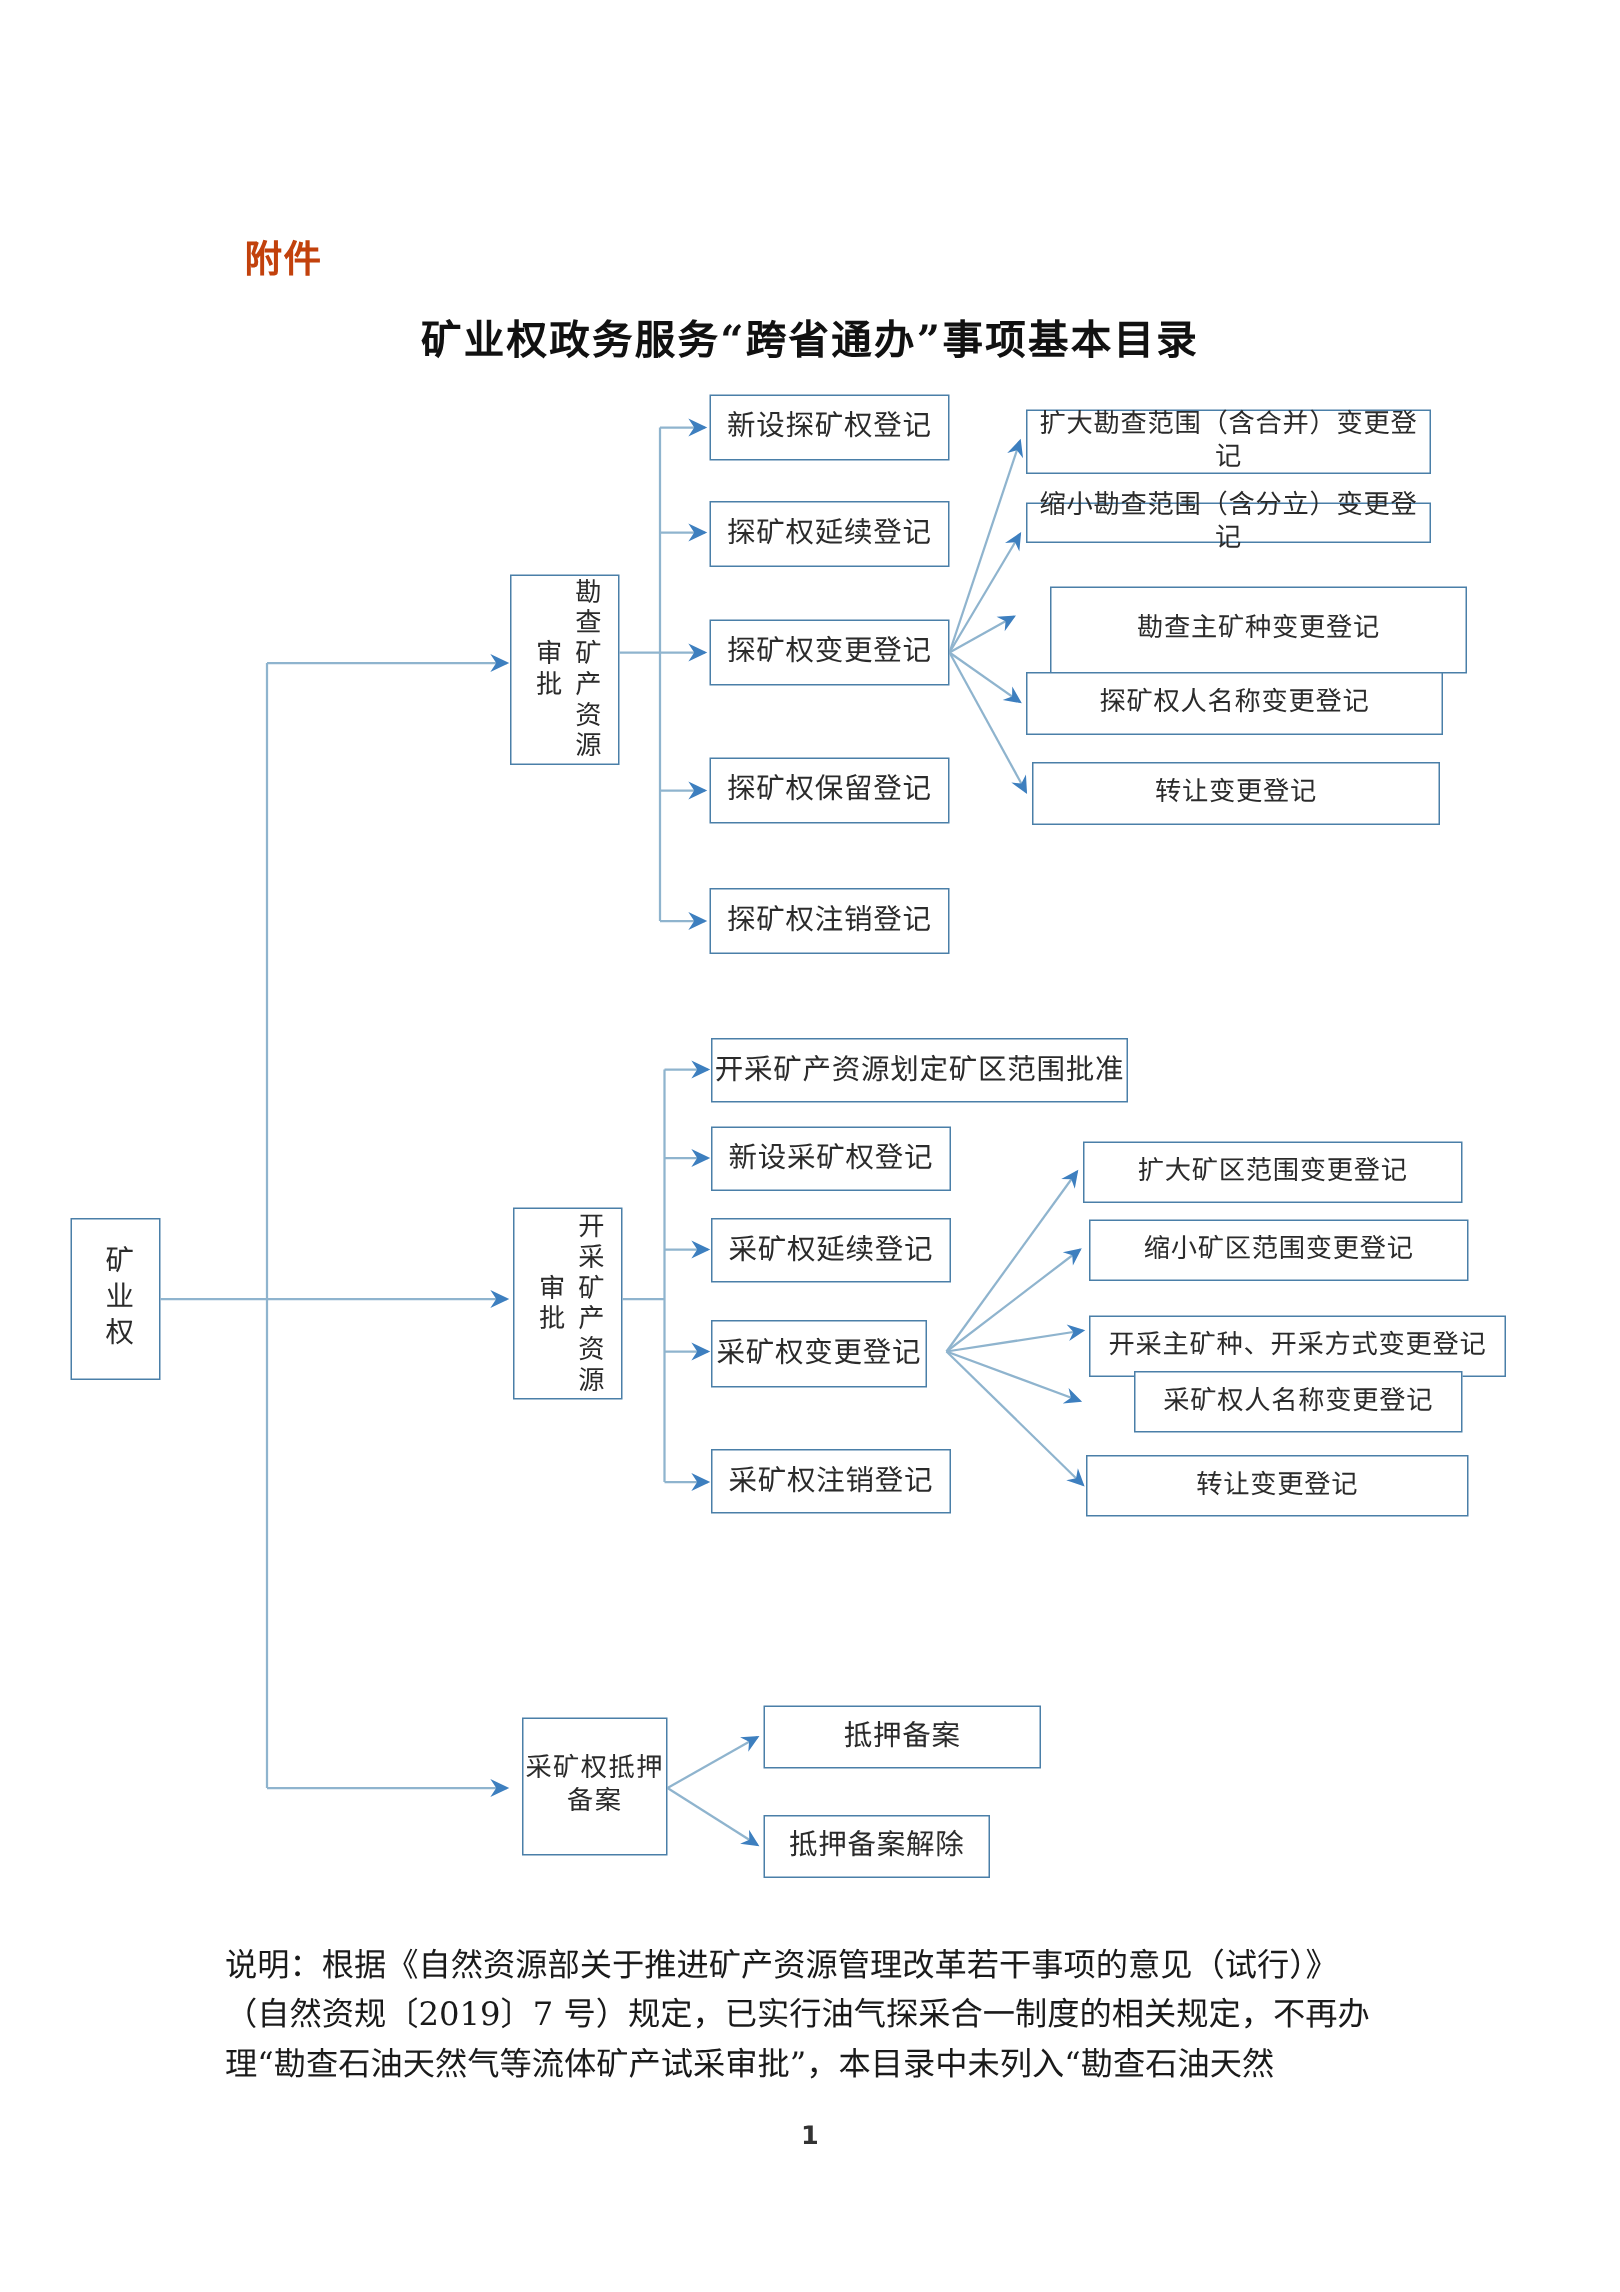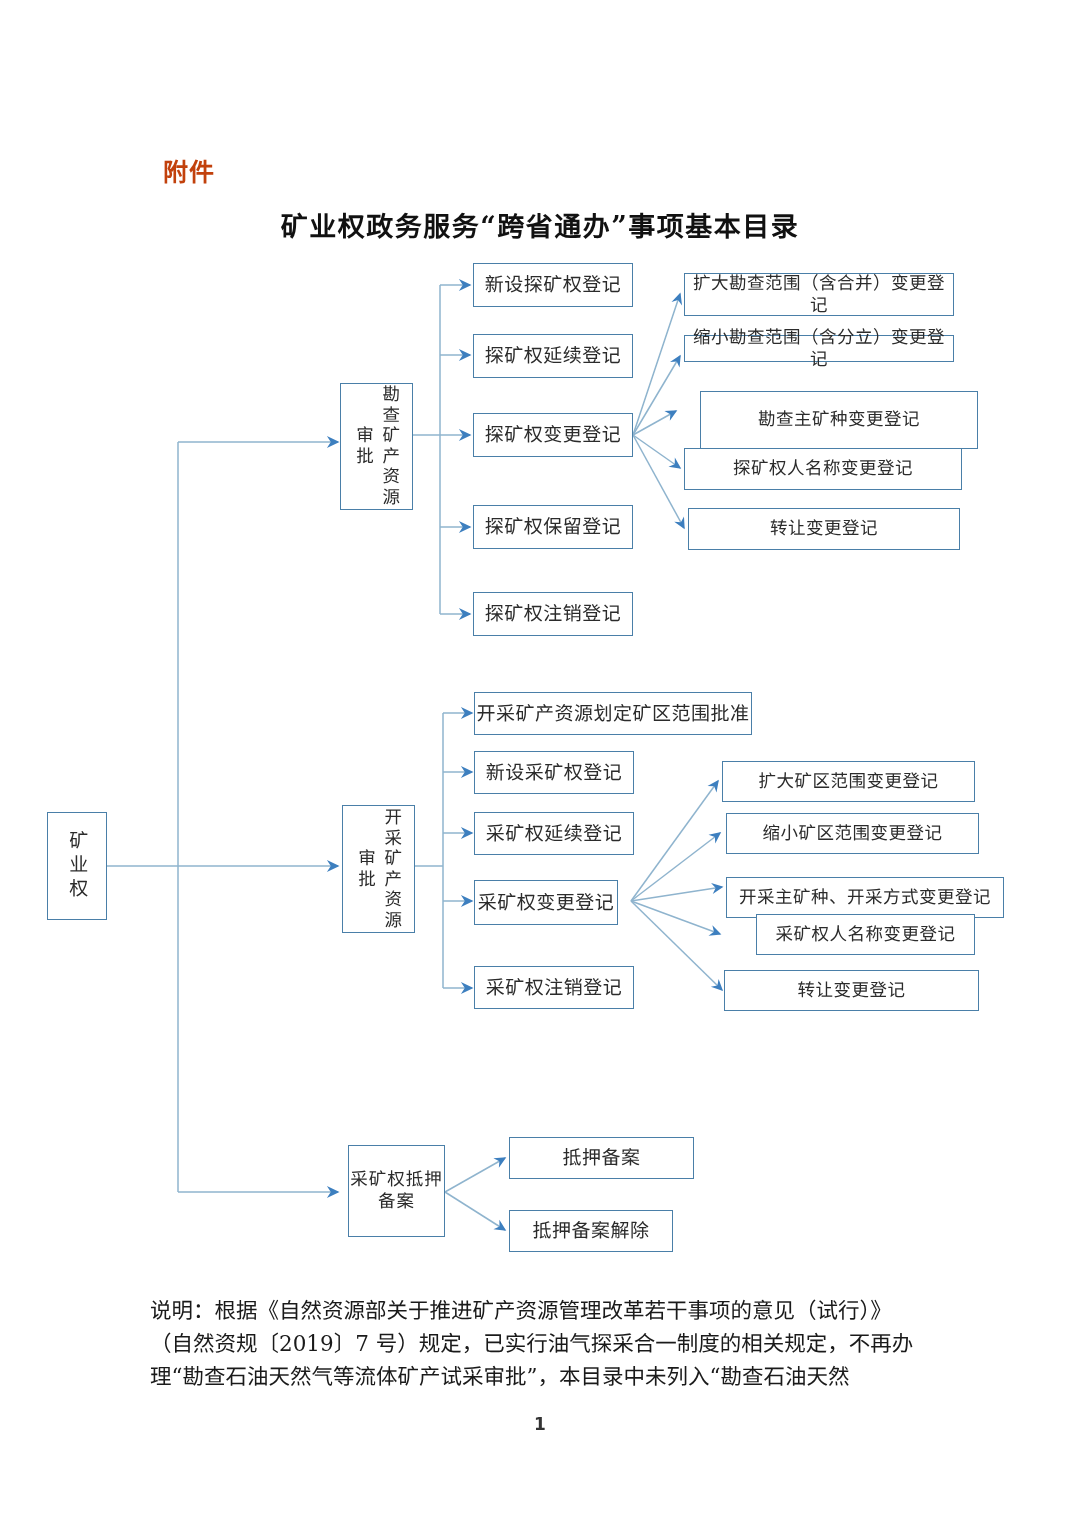--- a/index.html
+++ b/index.html
@@ -182,21 +182,21 @@
   <div class="node leaf small" style="left:726px;top:813px;width:253px;height:41px;">缩小矿区范围变更登记</div>
 
   <div class="node leaf small" style="left:726px;top:867px;width:278px;height:41px;margin-top:10px;">开采主矿种、开采方式变更登记</div>
 
   <div class="node leaf small" style="left:756px;top:914px;width:219px;height:41px;">采矿权人名称变更登记</div>
 
   <div class="node leaf small" style="left:724px;top:970px;width:255px;height:41px;">转让变更登记</div>
 
   <div class="node leaf" style="left:509px;top:1137px;width:185px;height:42px;">抵押备案</div>
 
-  <div class="node leaf" style="left:509px;top:1210px;width:164px;height:42px;">抵押备案解除</div>
+  <div class="node leaf" style="left:509px;top:1210px;width:151px;height:42px;">抵押备案解除</div>
 
   <div class="footnote">
     <div>说明：根据《自然资源部关于推进矿产资源管理改革若干事项的意见（试行）》</div>
     <div class="ln2">（自然资规〔2019〕7 号）规定，已实行油气探采合一制度的相关规定，不再办</div>
     <div>理“勘查石油天然气等流体矿产试采审批”，本目录中未列入“勘查石油天然</div>
   </div>
 
   <div class="page-num">1</div>
 
 </div>

